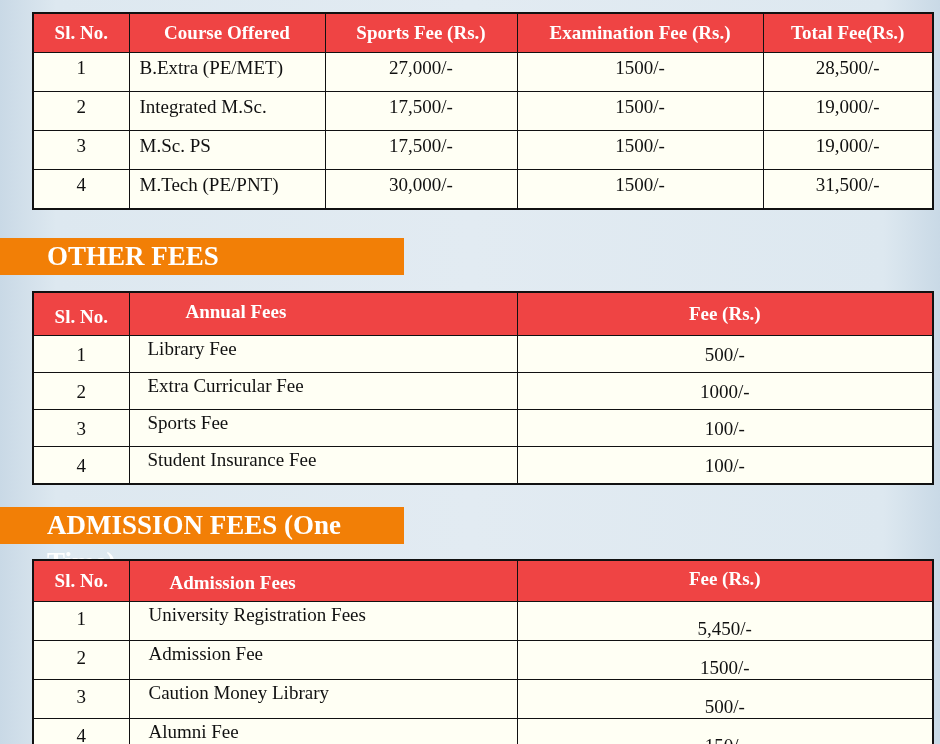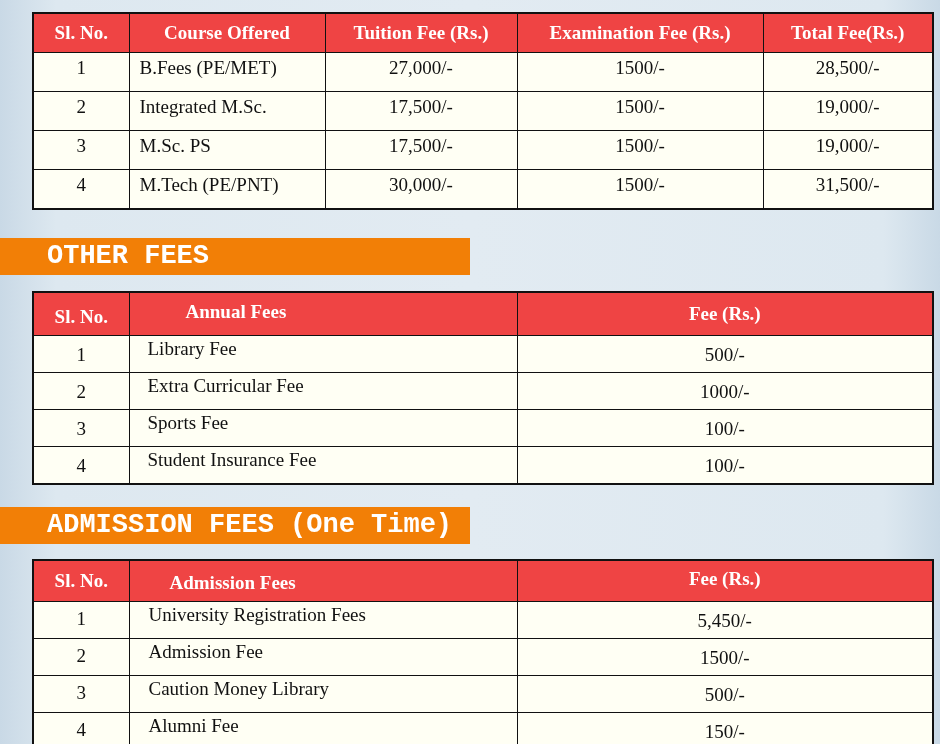--- a/index.html
+++ b/index.html
@@ -33,56 +33,56 @@
     #t2 { top: 291px; }
     #t2 thead th { height: 36px; vertical-align: middle; }
     #t2 tbody td { height: 37px; box-sizing: border-box; }
     #t2 td.l { padding-left: 18px; padding-top: 2px; }
     #t2 td.c { padding-top: 8px; }
     #t2 th.l { padding-left: 56px; }
     #t3 { top: 559px; }
     #t3 thead th { height: 36px; vertical-align: middle; }
     #t3 tbody td { height: 37px; box-sizing: border-box; }
     #t3 td.l { padding-left: 19px; padding-top: 2px; }
-    #t3 td.c { padding-top: 8px; }
+    #t3 td.c { padding-top: 16px; }
     #t3 th.l { padding-left: 40px; }
     .banner {
-      position: absolute; left: 0; width: 470px; height: 37px;
+      position: absolute; left: 0; width: 404px; height: 37px;
       background: #f27f06; color: #ffffff;
       font-weight: bold; font-size: 27px; line-height: 37px;
       padding-left: 47px; box-sizing: border-box;
-      font-family: Liberation Mono, monospace;
+      font-family: Liberation Serif, serif;
     }
     #b1 { top: 238px; }
     #b2 { top: 507px; }
   </style>
 </head>
 <body>
 
 <table id="t1" class="fee">
   <colgroup>
     <col style="width:96px">
       <col style="width:196px">
       <col style="width:192px">
       <col style="width:246px">
       <col style="width:170px">
   </colgroup>
   <thead>
     <tr>
       <th class="c">Sl. No.</th>
       <th class="c">Course Offered</th>
-      <th class="c">Tuition Fee (Rs.)</th>
+      <th class="c">Sports Fee (Rs.)</th>
       <th class="c">Examination Fee (Rs.)</th>
       <th class="c">Total Fee(Rs.)</th>
     </tr>
   </thead>
   <tbody>
     <tr>
       <td class="c">1</td>
-      <td class="l">B.Fees (PE/MET)</td>
+      <td class="l">B.Extra (PE/MET)</td>
       <td class="c">27,000/-</td>
       <td class="c">1500/-</td>
       <td class="c">28,500/-</td>
     </tr>
     <tr>
       <td class="c">2</td>
       <td class="l">Integrated M.Sc.</td>
       <td class="c">17,500/-</td>
       <td class="c">1500/-</td>
       <td class="c">19,000/-</td>

